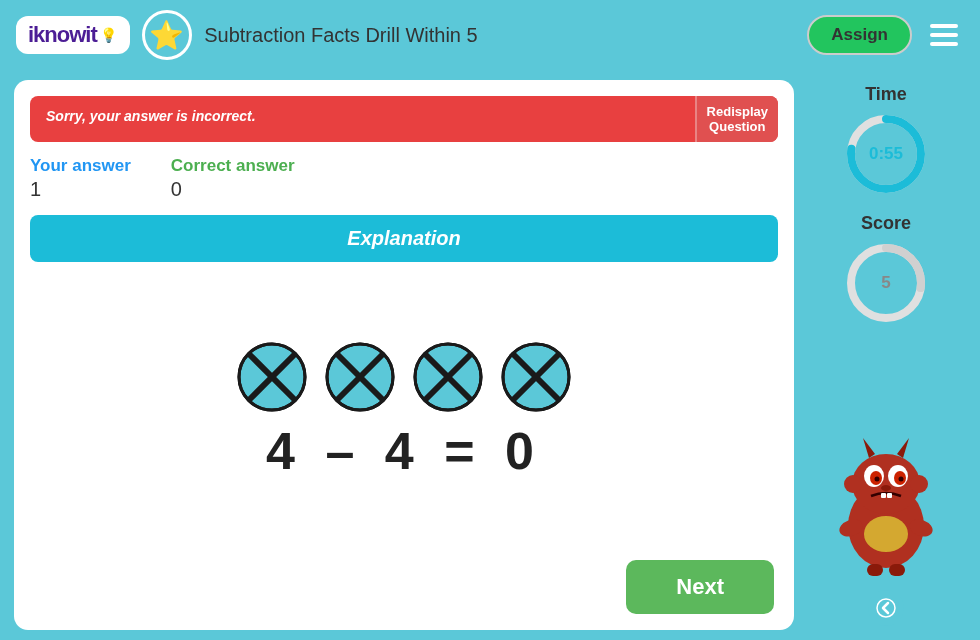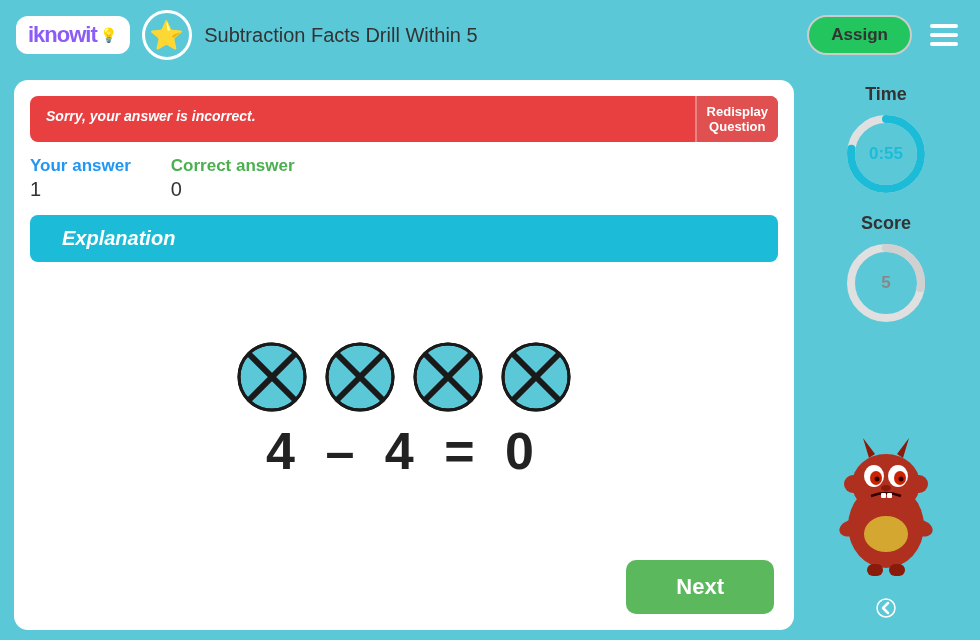--- a/index.html
+++ b/index.html
@@ -139,25 +139,26 @@
     .answer-value {
       font-size: 20px;
       color: #333;
       margin-top: 2px;
     }
 
     
     .explanation-bar {
       background: #1cbcd8;
       border-radius: 8px;
-      padding: 12px 32px;
+      padding: 12px 16px;
       color: white;
       font-size: 20px;
       font-style: italic;
       font-weight: bold;
+      text-align: center;
     }
 
     
     .visual-area {
       flex: 1;
       display: flex;
       flex-direction: column;
       align-items: center;
       justify-content: center;
       gap: 8px;
@@ -291,21 +292,21 @@
       font-size: 20px;
       color: white;
       margin-bottom: 4px;
     }
   </style>
 </head>
 <body>
 
 <div class="header">
   <div class="logo-box">
-    <span style="font-size:22px;font-weight:900;color:#8b5cf6;letter-spacing:-1px;">iknowit</span>
+    <span style="font-size:22px;font-weight:900;color:#4c1d95;letter-spacing:-1px;">iknowit</span>
     <span style="color:#5bc8d8;font-size:14px;">💡</span>
   </div>
   <div class="star-circle">
     <span>⭐</span>
   </div>
   <span class="header-title">Subtraction Facts Drill Within 5</span>
   <button class="assign-btn">Assign</button>
   <button class="hamburger">
     <span></span>
     <span></span>

